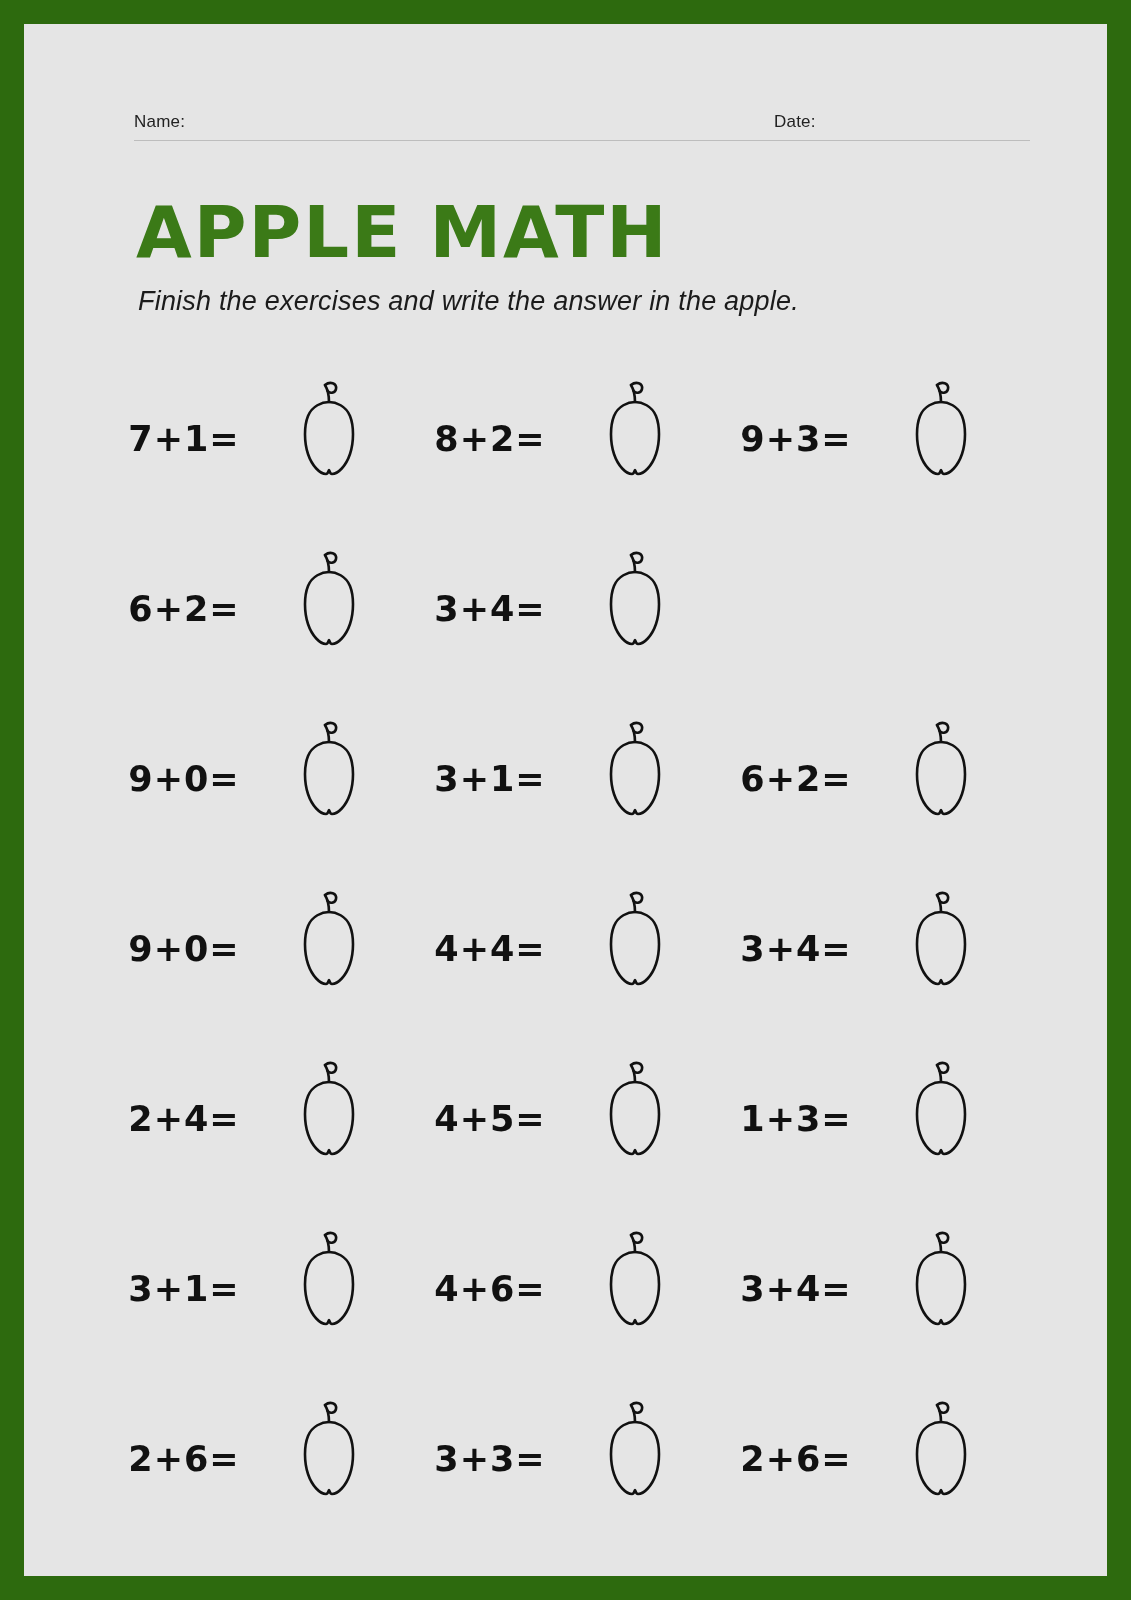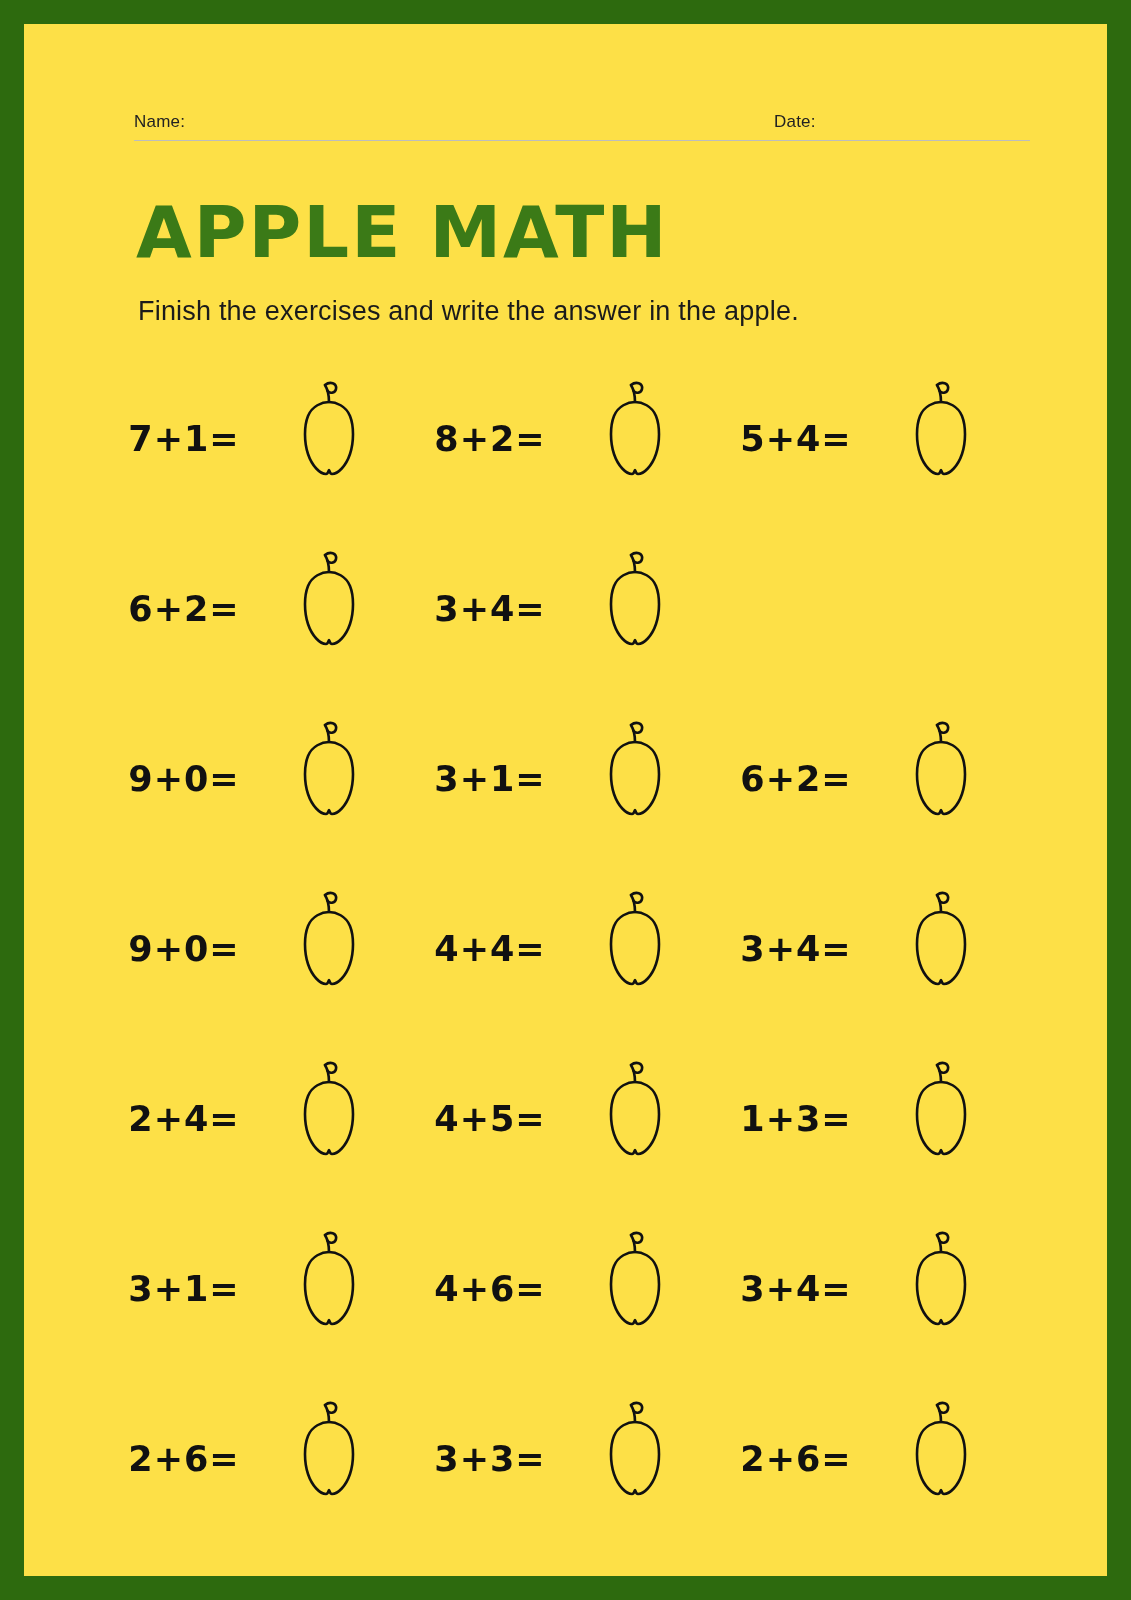--- a/index.html
+++ b/index.html
@@ -12,21 +12,21 @@
     background: #2d6a0e;
     font-family: "Liberation Sans", sans-serif;
     overflow: hidden;
   }
   .page {
     position: absolute;
     left: 24px;
     top: 24px;
     width: 1083px;
     height: 1552px;
-    background: #fde047;
+    background: #e5e5e5;
     box-sizing: border-box;
   }
   .header-row {
     position: absolute;
     left: 110px;
     top: 88px;
     width: 896px;
     display: flex;
     align-items: flex-end;
     justify-content: flex-start;
@@ -49,24 +49,25 @@
     font-weight: bold;
     font-size: 72px;
     letter-spacing: 2px;
     color: #3b7a17;
     line-height: 1;
     margin-top: 12px;
   }
   .subtitle {
     position: absolute;
     left: 114px;
-    top: 272px;
+    top: 262px;
     font-size: 27px;
     color: #1b1b1b;
     letter-spacing: 0.2px;
+    font-style: italic;
   }
 
   .grid {
     position: absolute;
     left: 90px;
     top: 330px;
     width: 920px;
   }
   .row {
     display: flex;
@@ -126,21 +127,21 @@
         <span class="expr">8+2=</span>
         <span class="apple">
           <svg viewBox="0 0 130 130" width="130" height="130" xmlns="http://www.w3.org/2000/svg">
             <path d="M65 28 C58 28 48 32 44 42 C40 52 40 68 44 80 C48 92 56 100 62 100 C64.5 100 64.5 96 65 96 C65.5 96 65.5 100 68 100 C74 100 82 92 86 80 C90 68 90 52 86 42 C82 32 72 28 65 28 Z" fill="none" stroke="#111111" stroke-width="2.6" stroke-linejoin="round"></path>
             <path d="M65 28 C65 22 64 16 61 11" fill="none" stroke="#111111" stroke-width="2.6" stroke-linecap="round"></path>
             <path d="M61 11 C66 7 73 9 72 15 C71.3 19.3 65 20 63.5 16.5" fill="none" stroke="#111111" stroke-width="2.6" stroke-linecap="round"></path>
           </svg>
         </span>
       </div>
       <div class="cell">
-        <span class="expr">5+4=</span>
+        <span class="expr">9+3=</span>
         <span class="apple">
           <svg viewBox="0 0 130 130" width="130" height="130" xmlns="http://www.w3.org/2000/svg">
             <path d="M65 28 C58 28 48 32 44 42 C40 52 40 68 44 80 C48 92 56 100 62 100 C64.5 100 64.5 96 65 96 C65.5 96 65.5 100 68 100 C74 100 82 92 86 80 C90 68 90 52 86 42 C82 32 72 28 65 28 Z" fill="none" stroke="#111111" stroke-width="2.6" stroke-linejoin="round"></path>
             <path d="M65 28 C65 22 64 16 61 11" fill="none" stroke="#111111" stroke-width="2.6" stroke-linecap="round"></path>
             <path d="M61 11 C66 7 73 9 72 15 C71.3 19.3 65 20 63.5 16.5" fill="none" stroke="#111111" stroke-width="2.6" stroke-linecap="round"></path>
           </svg>
         </span>
       </div>
     </div>
 

